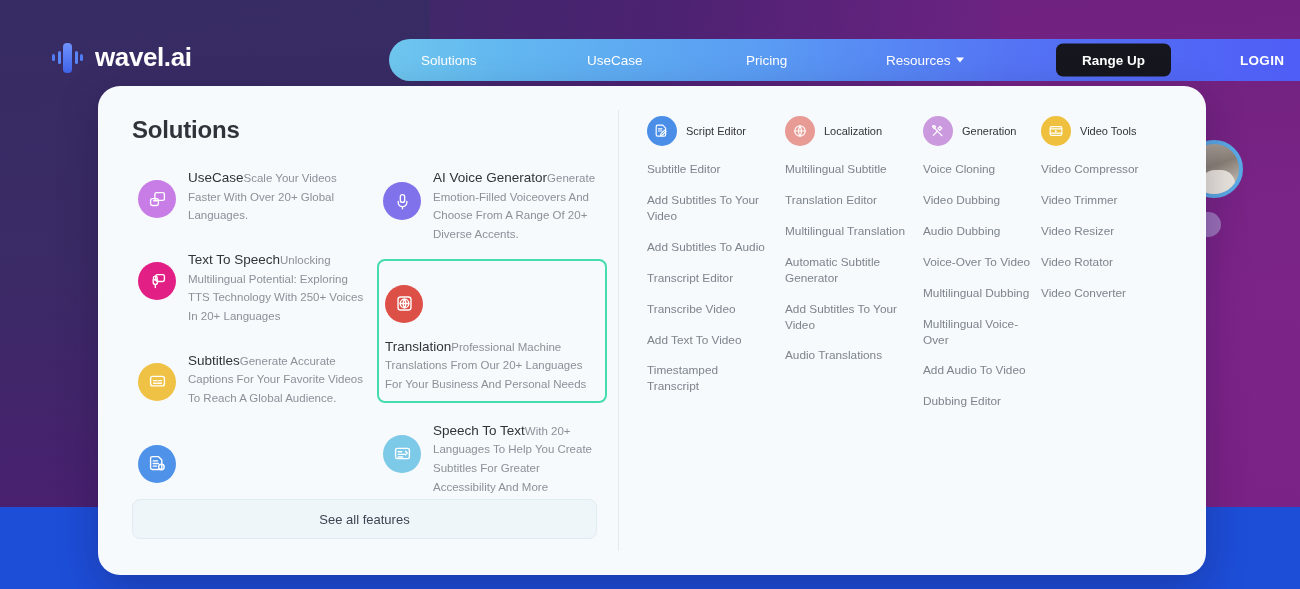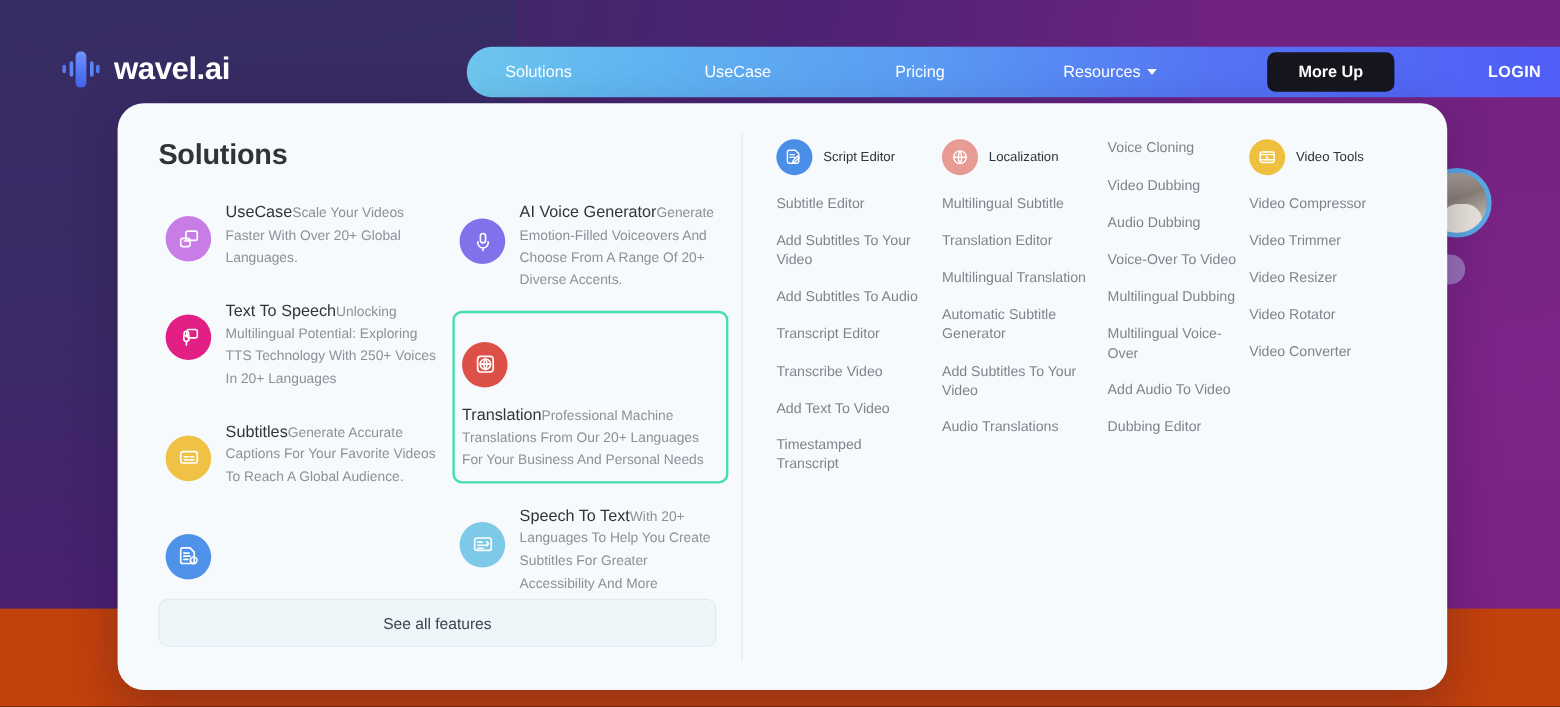--- a/index.html
+++ b/index.html
@@ -2,21 +2,21 @@
 <html><head>
 <meta charset="utf-8">
 <style>
   * { box-sizing: border-box; margin: 0; padding: 0; }
   html, body {
     width: 1300px; height: 589px;
     overflow: hidden;
     background: #000000;
     font-family: "Liberation Sans", sans-serif;
   }
-  #root { position: relative; width: 1300px; height: 589px; background: #c2410c; }
+  #root { position: relative; width: 1300px; height: 589px; background: #1d4ed8; }
 
   
   .hero {
     position: absolute; left: 0; top: 0; width: 1300px; height: 507px;
     background: linear-gradient(100deg, #342a63 0%, #3c2a66 22%, #4c2272 48%, #6e2383 74%, #7b2287 100%);
   }
   .hero-left-wash {
     position:absolute; left:0; top:0; width:430px; height:507px;
     background: linear-gradient(180deg,#372c63 0%, #3b2a66 55%, #4a2070 100%);
     opacity:.95;
@@ -162,21 +162,21 @@
   </div>
 
   <div class="nav">
     <span class="nav-item solutions">Solutions</span>
     <span class="nav-item usecase">UseCase</span>
     <span class="nav-item pricing">Pricing</span>
     <span class="nav-item resources">
       <span>Resources</span>
       <i class="caret"></i>
     </span>
-    <button class="signup-btn">More Up</button>
+    <button class="signup-btn">Range Up</button>
     <span class="login-link">LOGIN</span>
   </div>
 
   <div class="panel">
     <div class="panel-inner">
 
       <div class="panel-left">
         <div class="solutions-title">Solutions</div>
 
         <div class="sol-grid">
@@ -290,20 +290,30 @@
               <span class="rcol-title">Localization</span>
             </div>
             <span class="rlink">Multilingual Subtitle</span>
             <span class="rlink">Translation Editor</span>
             <span class="rlink">Multilingual Translation</span>
             <span class="rlink">Automatic Subtitle Generator</span>
             <span class="rlink">Add Subtitles To Your Video</span>
             <span class="rlink">Audio Translations</span>
           </div>
           <div class="rcol generation">
+            <div class="rcol-head">
+              <span class="rcol-ico" style="background:#cb9ade">
+                <svg viewBox="0 0 22 22" width="16" height="16" aria-hidden="true">
+                  <path d="M4 5l6 6M14 4.5l-3 3 2.5 2.5 3-3a3.5 3.5 0 0 1-2.5-2.5z" fill="none" stroke="#ffffff" stroke-width="1.6" stroke-linecap="round" stroke-linejoin="round"></path>
+                  <path d="M4.5 17l6-6M16.5 17.5l-5-5" fill="none" stroke="#ffffff" stroke-width="1.6" stroke-linecap="round" stroke-linejoin="round"></path>
+                  <path d="M3.5 4.2l2.2-.8 1.8 1.8-.8 2.2-2-.5z" fill="none" stroke="#ffffff" stroke-width="1.6" stroke-linecap="round" stroke-linejoin="round"></path>
+                </svg>
+              </span>
+              <span class="rcol-title">Generation</span>
+            </div>
             <span class="rlink">Voice Cloning</span>
             <span class="rlink">Video Dubbing</span>
             <span class="rlink">Audio Dubbing</span>
             <span class="rlink">Voice-Over To Video</span>
             <span class="rlink">Multilingual Dubbing</span>
             <span class="rlink">Multilingual Voice-Over</span>
             <span class="rlink">Add Audio To Video</span>
             <span class="rlink">Dubbing Editor</span>
           </div>
           <div class="rcol videotools">

